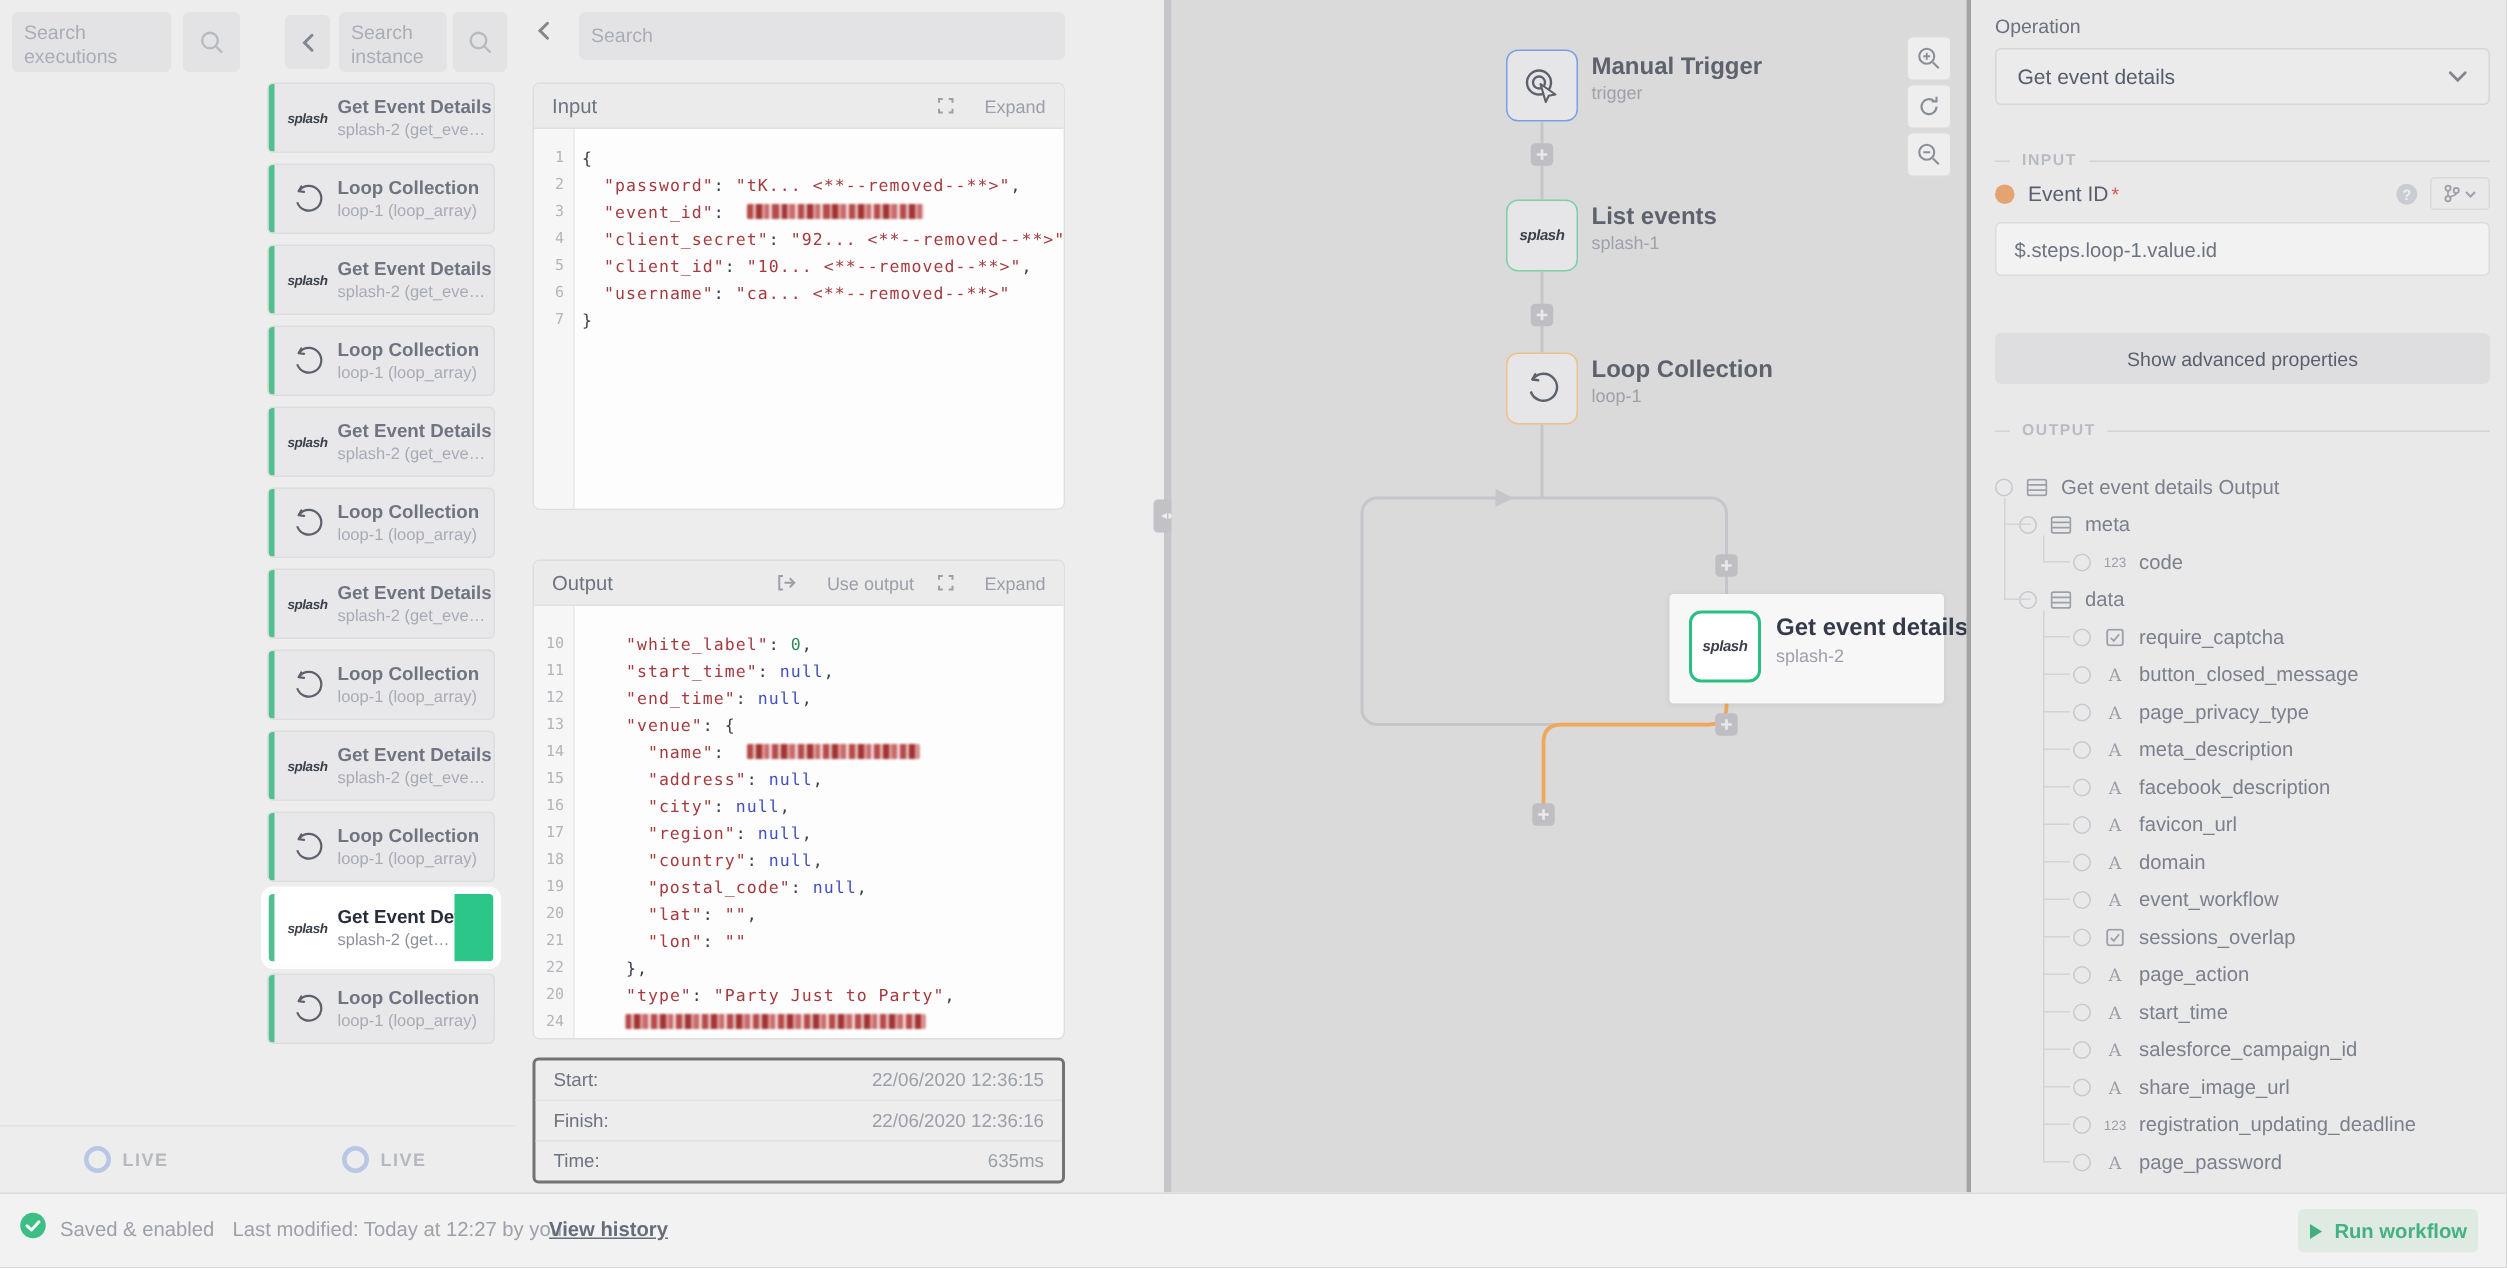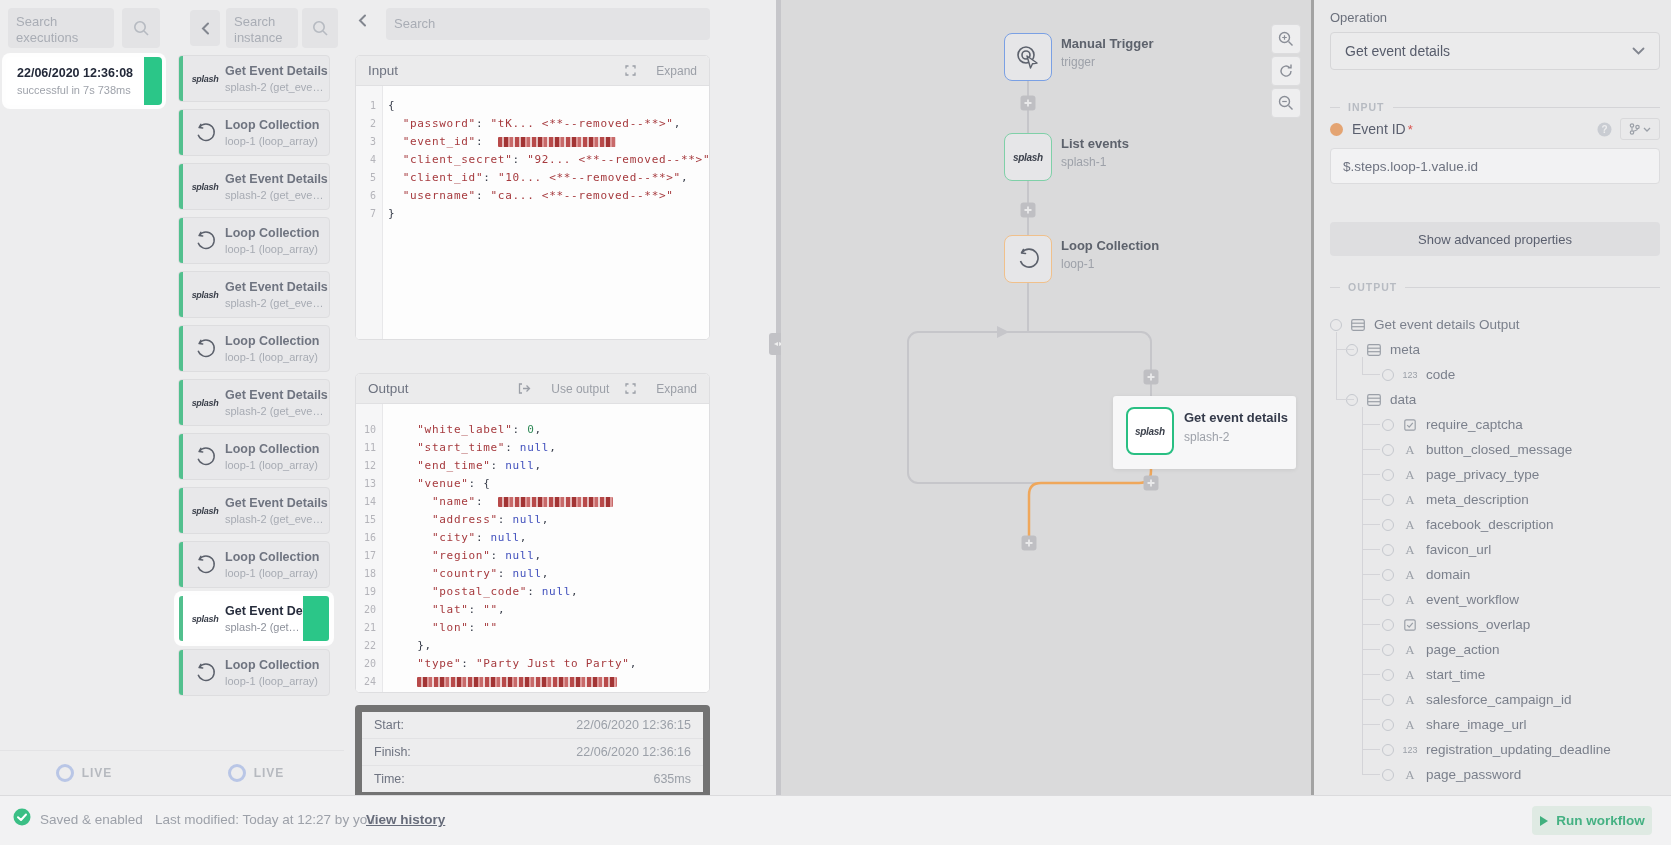--- a/index.html
+++ b/index.html
@@ -54,28 +54,28 @@
   .gutter-bg{position:absolute;left:0;top:0;bottom:0;width:26px;background:#f6f6f7;border-right:1px solid #e8e8ea;}
   .code-rows{position:relative;}
   .crow{display:flex;height:18px;align-items:center;}
   .crow .ln{flex:0 0 26px;box-sizing:border-box;text-align:right;padding-right:6px;font-family:"DejaVu Sans Mono",monospace;font-size:10px;color:#b4b4ba;}
   .crow .cl{white-space:pre;font-family:"DejaVu Sans Mono",monospace;font-size:11px;letter-spacing:.7px;padding-left:6px;}
   .sg-p{color:#3a3f4c;} .sg-k{color:#a63a3e;} .sg-s{color:#a63a3e;} .sg-u{color:#4150bd;} .sg-n{color:#2f8a57;}
   .sg-r{display:inline-block;height:10px;border-radius:1px;vertical-align:middle;filter:blur(.6px);
         background:repeating-linear-gradient(90deg,#b84a4a 0 4px,#e3bcbc 4px 6px,#a23434 6px 10px,#d99 10px 12px,#c86a6a 12px 15px,#efd7d7 15px 17px);}
 
   
-  #run-meta{left:11px;top:705px;width:355px;border:7px solid #737373;border-radius:4px;box-sizing:border-box;}
+  #run-meta{left:11px;top:705px;width:355px;border:2px solid #737373;border-radius:4px;box-sizing:border-box;}
   .meta-row{display:flex;height:26px;align-items:center;padding:0 12px;border-bottom:1px solid #e2e2e4;font-size:12.5px;}
   .meta-row:last-child{border-bottom:none;}
   .meta-row .ml{color:#6e7380;} .meta-row .mv{margin-left:auto;color:#9ba0a8;}
 
   
   .nodebox{position:absolute;width:48px;height:48px;background:#e6e6e8;border-radius:8px;box-sizing:border-box;display:flex;align-items:center;justify-content:center;}
-  .node-title{position:absolute;font-size:13px;color:#5d626c;font-weight:600;white-space:nowrap;}
+  .node-title{position:absolute;font-size:16px;color:#5d626c;font-weight:600;white-space:nowrap;}
   .node-sub{position:absolute;font-size:12px;color:#9da1a9;white-space:nowrap;}
   #ged-card{left:332px;top:396px;width:183px;height:73px;background:#f7f7f8;border-radius:3px;box-shadow:0 1px 4px rgba(0,0,0,.08);}
   .zoombtn{position:absolute;left:490px;width:30px;height:30px;background:#eeeeef;border:1px solid #dcdcde;border-radius:4px;box-sizing:border-box;display:flex;align-items:center;justify-content:center;}
 
   
   .rp-label{font-size:13px;color:#6b707c;}
   #op-select{left:16px;top:32px;width:330px;height:38px;background:#ebebec;border:1px solid #d6d6d8;border-radius:4px;box-sizing:border-box;display:flex;align-items:center;padding:0 14px;}
   #op-select .val{font-size:14px;color:#575c6b;flex:1;}
   .section-div{position:absolute;left:16px;width:330px;height:14px;display:flex;align-items:center;gap:8px;}
   .section-div .ln1{width:10px;height:1px;background:#d4d4d7;}
@@ -119,25 +119,20 @@
 
   <div id="col1" class="abs">
     <div class="searchbox abs" style="left:8px;top:8px;width:106px;height:40px;">
       <span>Search executions</span>
     </div>
     <div class="sq-btn abs" style="left:122px;top:8px;width:38px;height:40px;">
       <svg width="17" height="17" viewBox="0 0 17 17">
           <circle cx="7" cy="7" r="5.2" fill="none" stroke="#b6bac1" stroke-width="1.6"></circle>
           <line x1="11" y1="11" x2="15" y2="15" stroke="#b6bac1" stroke-width="1.6"></line>
         </svg>
-    </div>
-    <div id="exec-card" class="abs">
-      <div class="title">22/06/2020 12:36:08</div>
-      <div class="sub">successful in 7s 738ms</div>
-      <div class="greenblock"></div>
     </div>
     <div class="live-footer">
       <span class="live-ring"></span>
       <span class="live-label">LIVE</span>
     </div>
   </div>
 
   <div id="col2" class="abs">
     <div class="sq-btn abs" style="left:22px;top:10px;width:30px;height:36px;">
       <svg width="9" height="13" viewBox="0 0 9 13">

